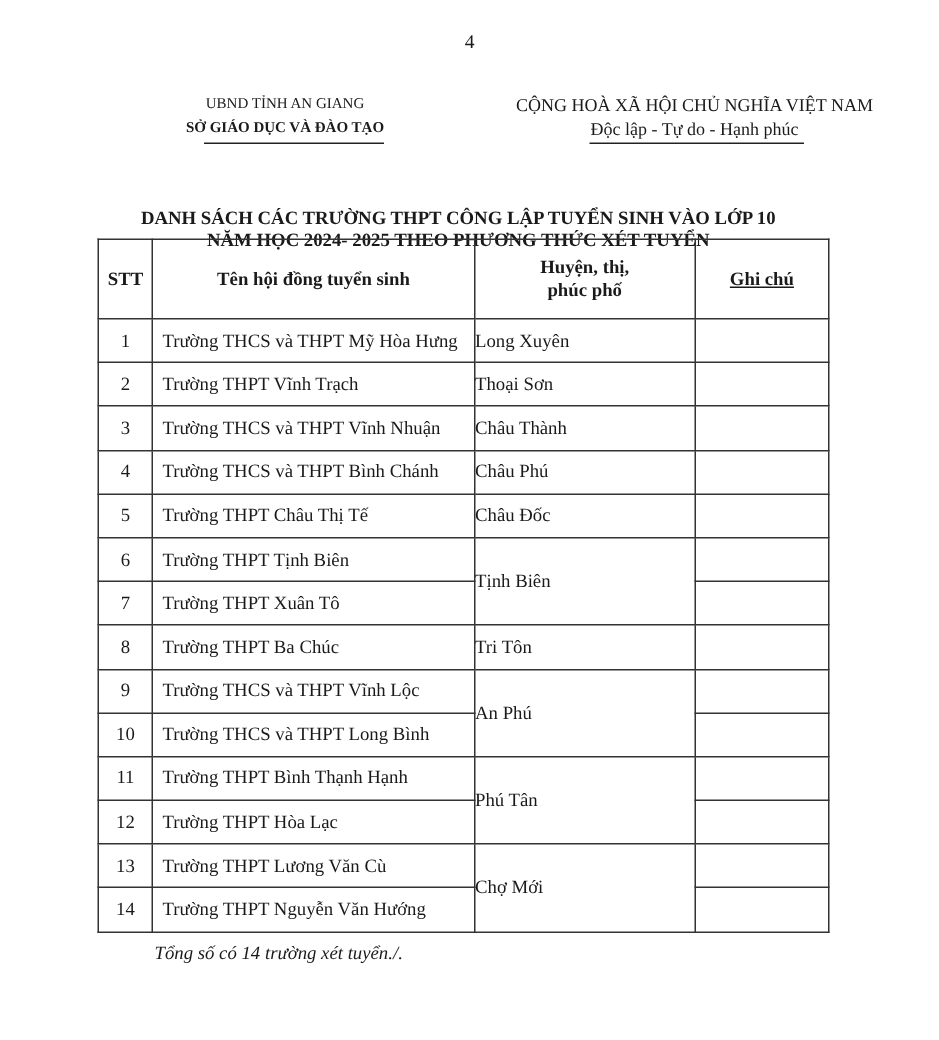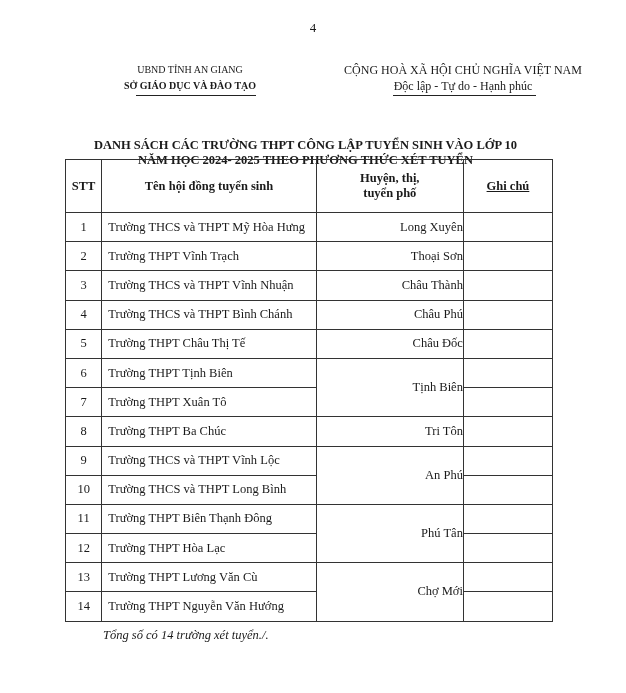--- a/index.html
+++ b/index.html
@@ -15,21 +15,21 @@
   .uline-right { position:absolute; top:95px; left:393px; width:143px; border-top:1px solid #222; }
   .title { position:absolute; top:110px; left:0; width:611px; text-align:center; font-weight:bold; font-size:12.5px; line-height:15px;margin-top:28px; }
   table.list {
     position:absolute; top:159px; left:65px; width:488px; border-collapse:collapse; font-size:12.5px;
   }
   table.list th, table.list td { border:1px solid #333; padding:0; }
   table.list th { height:52px; font-weight:bold; text-align:center; line-height:15px; }
   table.list td { height:28.2px; }
   .c-stt { width:37px; text-align:center; }
   .c-name { width:232px; text-align:left; padding-left:6px !important;margin-left:44px; }
-  .c-dist { width:162px; text-align:right; }
+  .c-dist { width:162px; text-align:left; }
   .c-note { width:98px;text-decoration:underline; }
   .footer { position:absolute; top:628px; left:103px; font-style:italic; font-size:12.5px;text-align:right; }
 </style>
 </head>
 <body>
 
 <div class="page-num">4</div>
 
 <div class="hdr-left">
   <div>UBND TỈNH AN GIANG</div>
@@ -48,21 +48,21 @@
   <div>NĂM HỌC 2024- 2025 THEO PHƯƠNG THỨC XÉT TUYỂN</div>
 </div>
 
 <table class="list">
   <thead>
     <tr>
       <th class="c-stt">STT</th>
       <th class="c-name" style="text-align:center;padding-left:0!important">Tên hội đồng tuyển sinh</th>
       <th class="c-dist">
         <div>Huyện, thị,</div>
-        <div>tuyển phố</div>
+        <div>phúc phố</div>
       </th>
       <th class="c-note">Ghi chú</th>
     </tr>
   </thead>
   <tbody>
     <tr>
       <td class="c-stt">1</td>
       <td class="c-name">Trường THCS và THPT Mỹ Hòa Hưng</td>
       <td class="c-dist">Long Xuyên</td>
       <td class="c-note"></td>
@@ -114,21 +114,21 @@
       <td class="c-dist" rowspan="2">An Phú</td>
       <td class="c-note"></td>
     </tr>
     <tr>
       <td class="c-stt">10</td>
       <td class="c-name">Trường THCS và THPT Long Bình</td>
       <td class="c-note"></td>
     </tr>
     <tr>
       <td class="c-stt">11</td>
-      <td class="c-name">Trường THPT Biên Thạnh Đông</td>
+      <td class="c-name">Trường THPT Bình Thạnh Hạnh</td>
       <td class="c-dist" rowspan="2">Phú Tân</td>
       <td class="c-note"></td>
     </tr>
     <tr>
       <td class="c-stt">12</td>
       <td class="c-name">Trường THPT Hòa Lạc</td>
       <td class="c-note"></td>
     </tr>
     <tr>
       <td class="c-stt">13</td>

